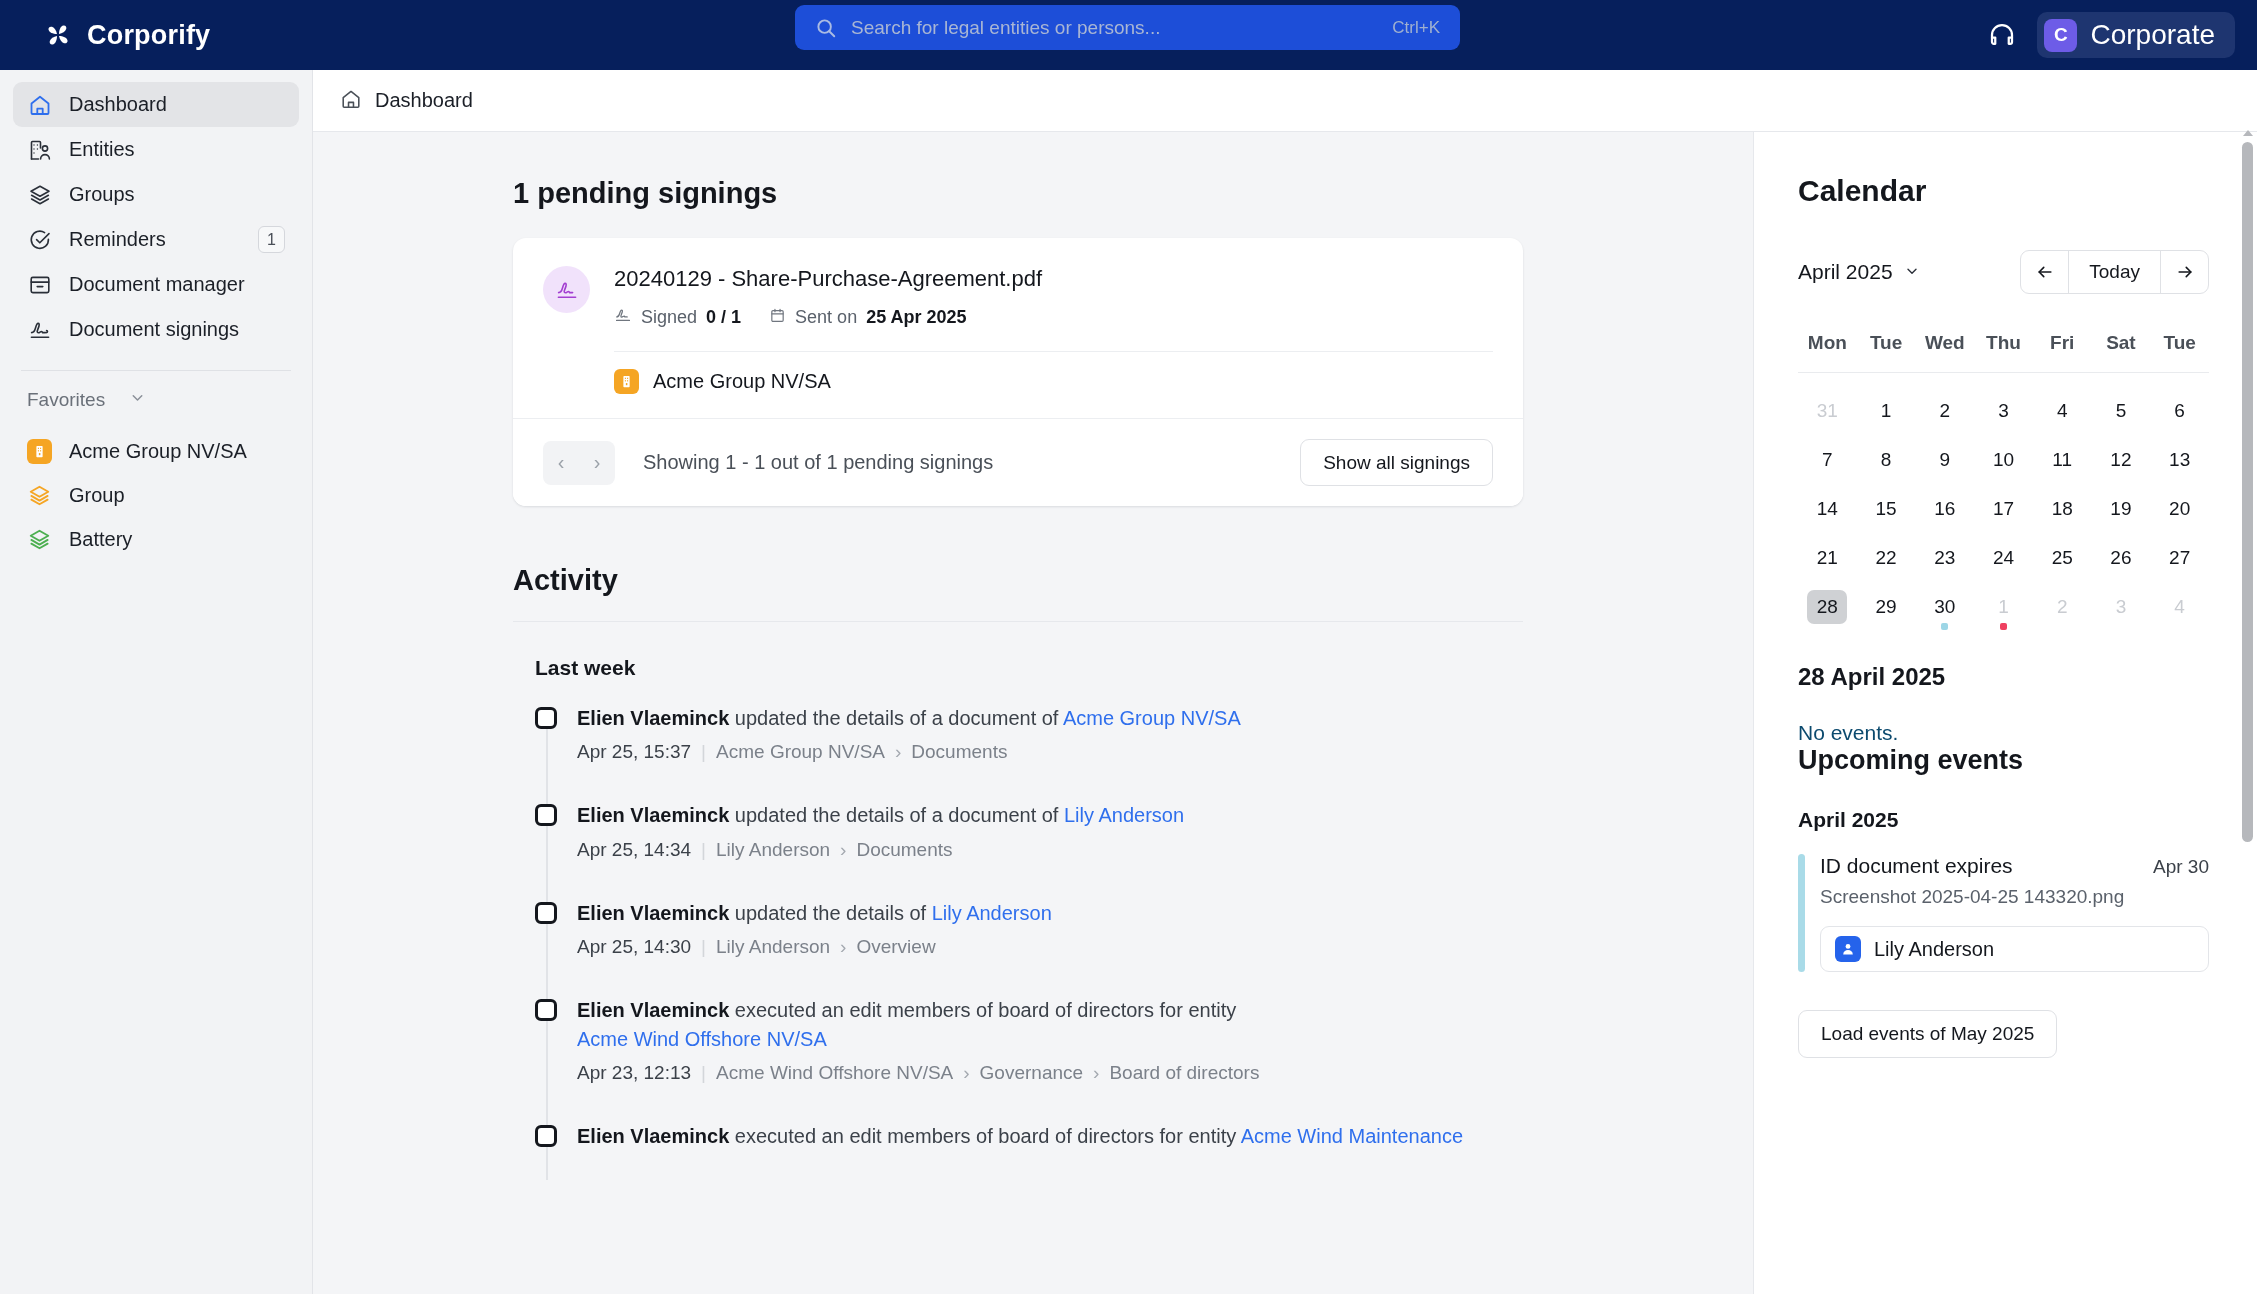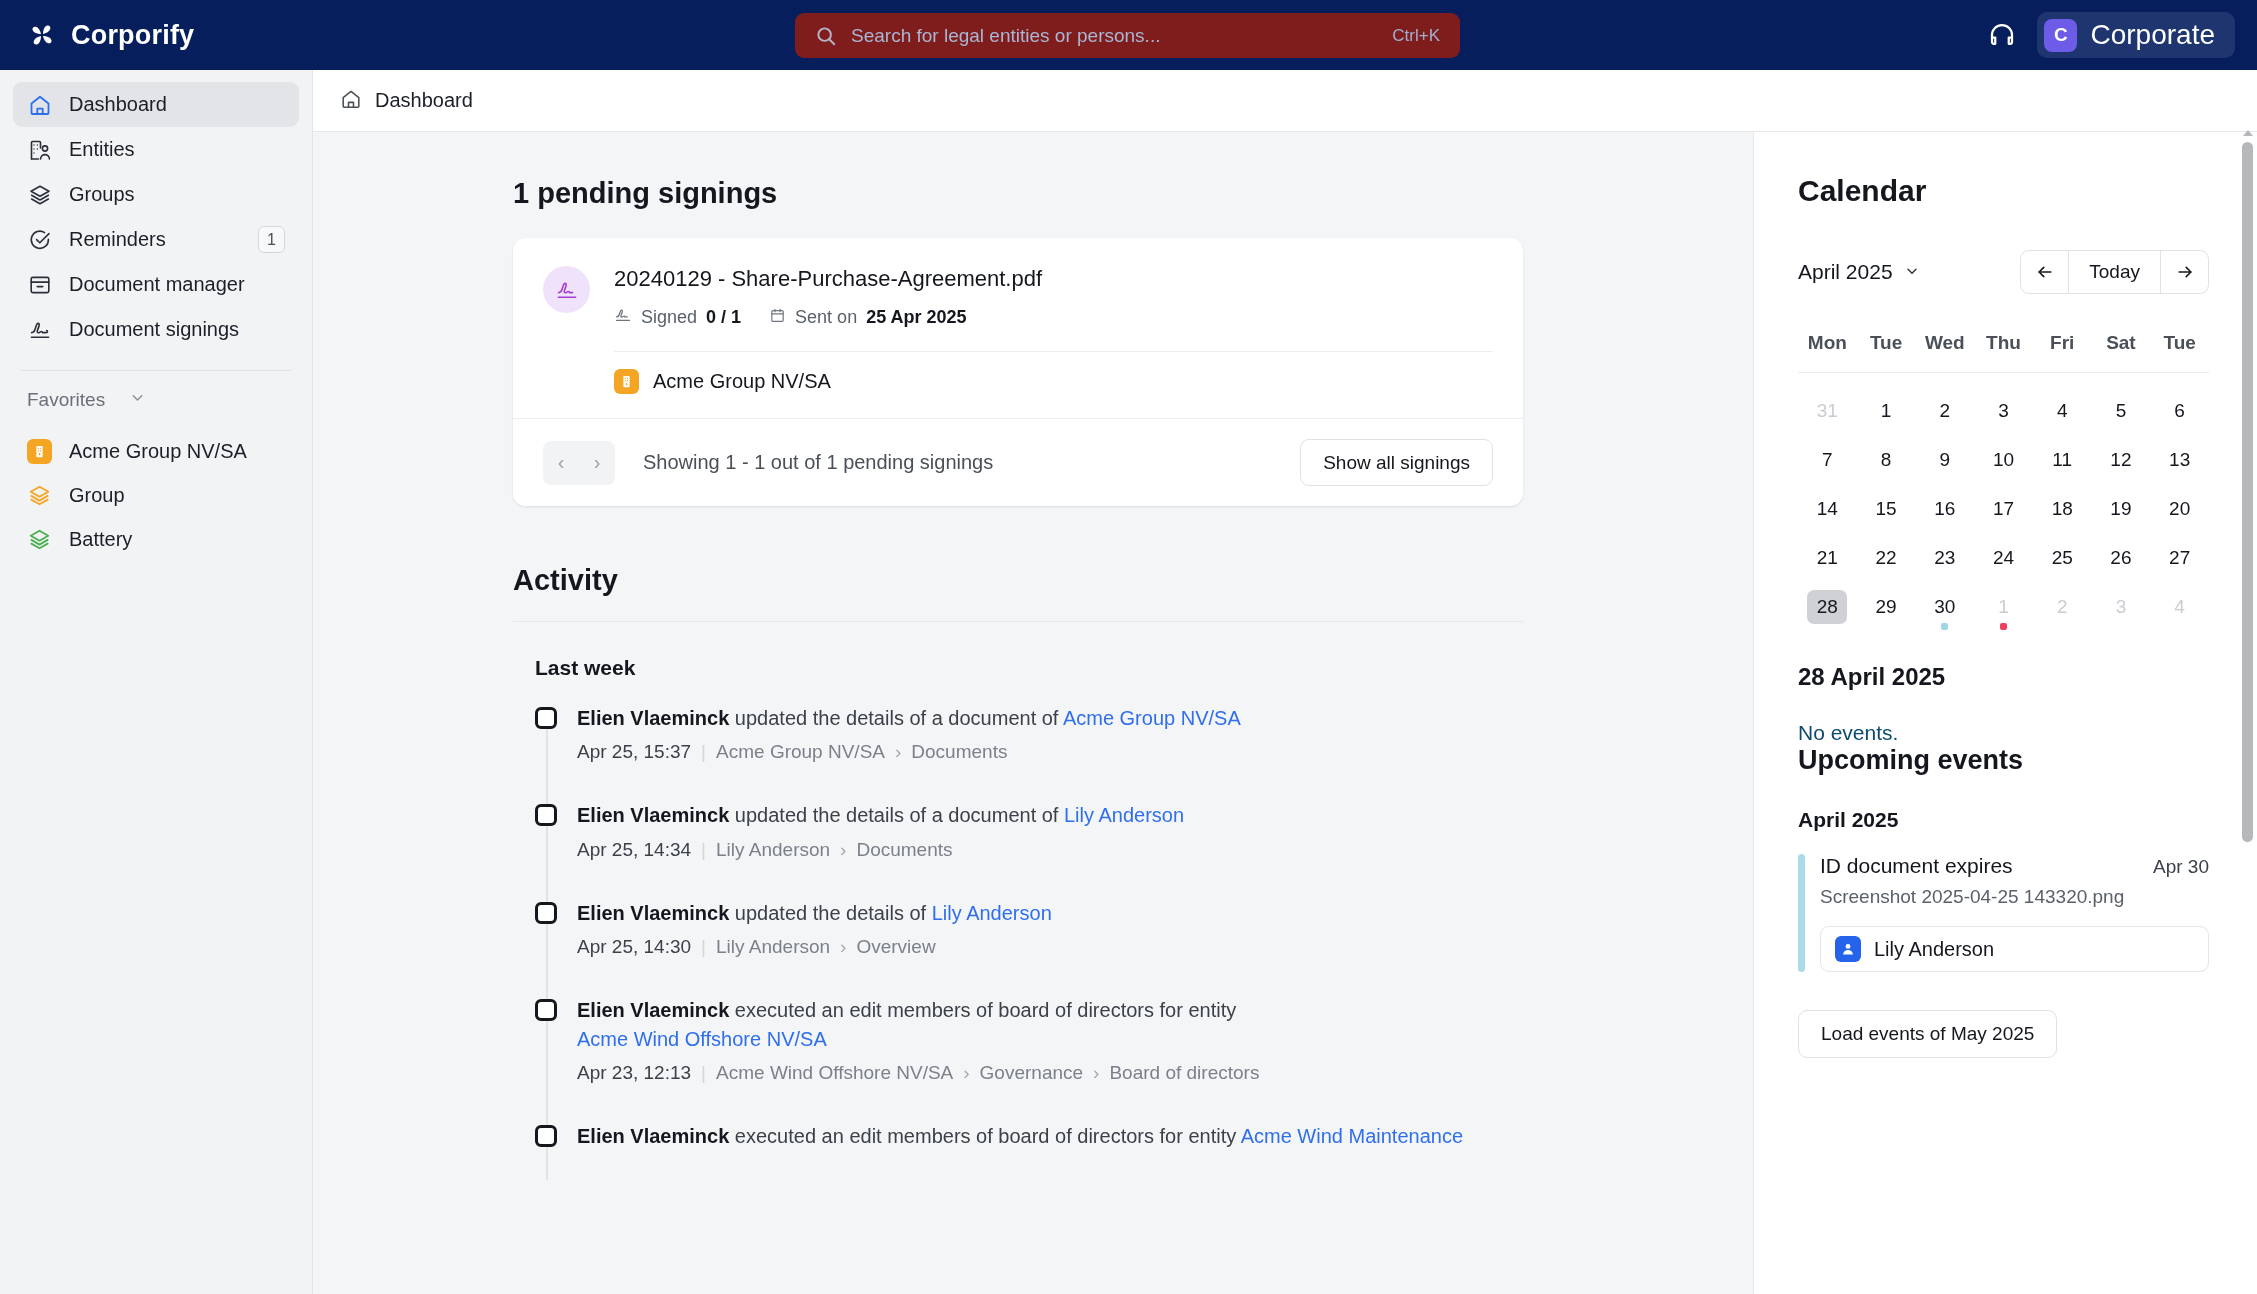--- a/index.html
+++ b/index.html
@@ -12,28 +12,28 @@
   }
   .app { width: 2257px; height: 1294px; display: flex; flex-direction: column; }
 
   
   .topbar {
     height: 70px; flex: 0 0 70px;
     background: #061f5c;
     display: flex; align-items: center;
     position: relative;
   }
-  .brand { display: flex; align-items: center; gap: 13px; padding-left: 26px; width: 313px; }
+  .brand { display: flex; align-items: center; gap: 13px; padding-left: 42px; width: 313px; }
   .brand-logo { width: 32px; height: 32px; position: relative; flex: 0 0 32px; }
   .brand-name { color: #ffffff; font-size: 27px; font-weight: 700; letter-spacing: .2px; }
 
   .searchwrap {
-    position: absolute; left: 795px; top: 13px;
+    position: absolute; left: 795px; top: 5px;
     width: 665px; height: 45px;
-    background: #7f1d1d; border-radius: 9px;
+    background: #1d4ed8; border-radius: 9px;
     display: flex; align-items: center; padding: 0 20px;
   }
   .search-icon { flex: 0 0 22px; height: 22px; margin-right: 14px; opacity: .85; }
   .search-input {
     flex: 1; background: transparent; border: 0; outline: none;
     color: #cdd6ea; font-size: 19px; font-family: "Liberation Sans", sans-serif;
   }
   .search-input::placeholder { color: #a9b6d4; }
   .search-kbd { color: #9fb0d0; font-size: 17px; white-space: nowrap; }
 

